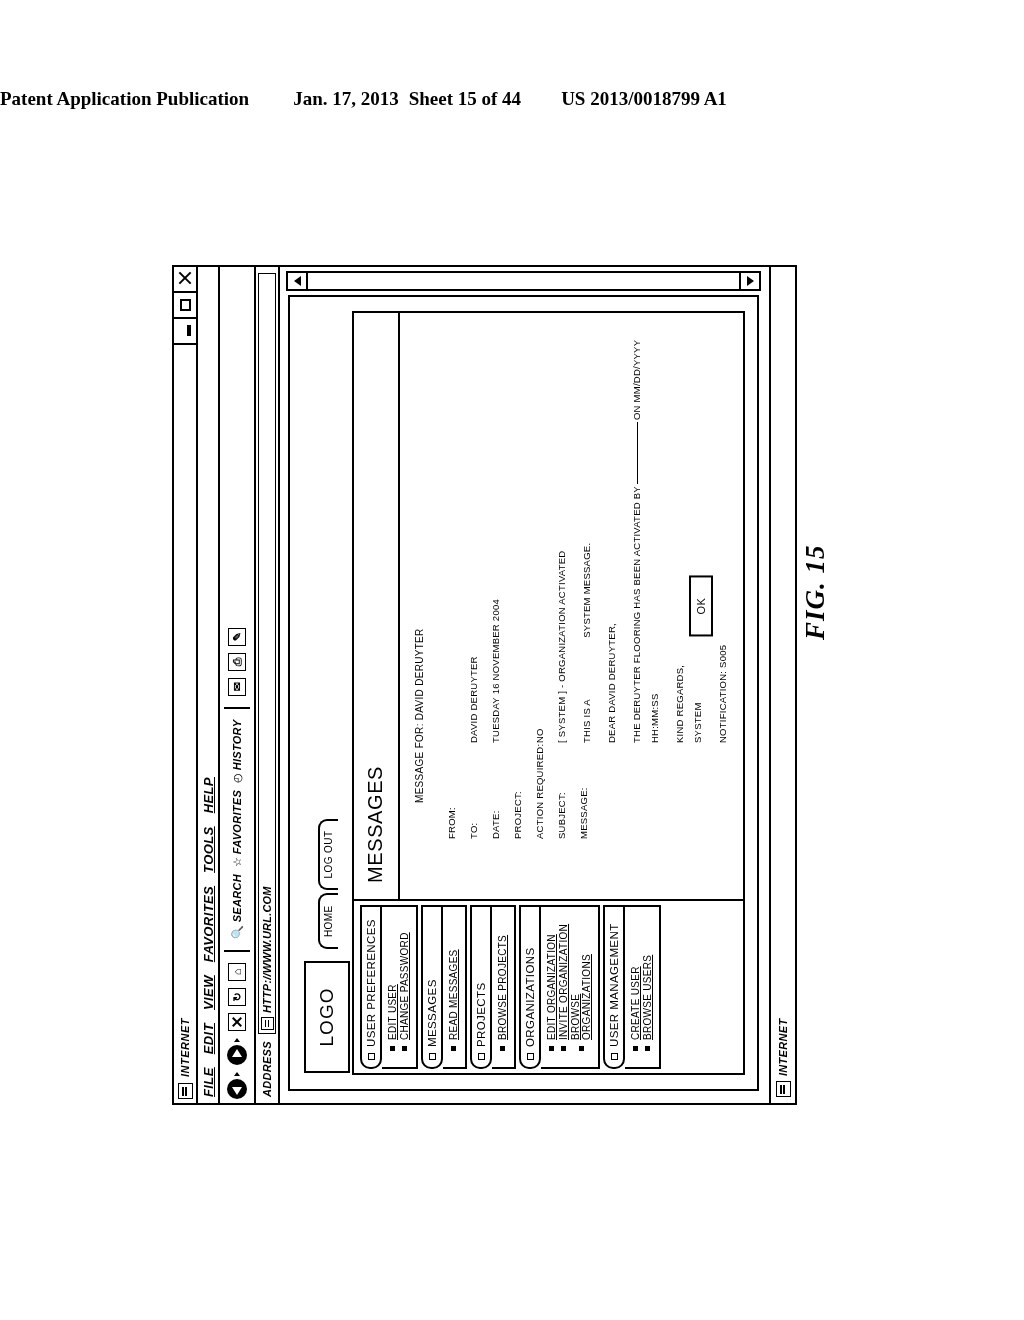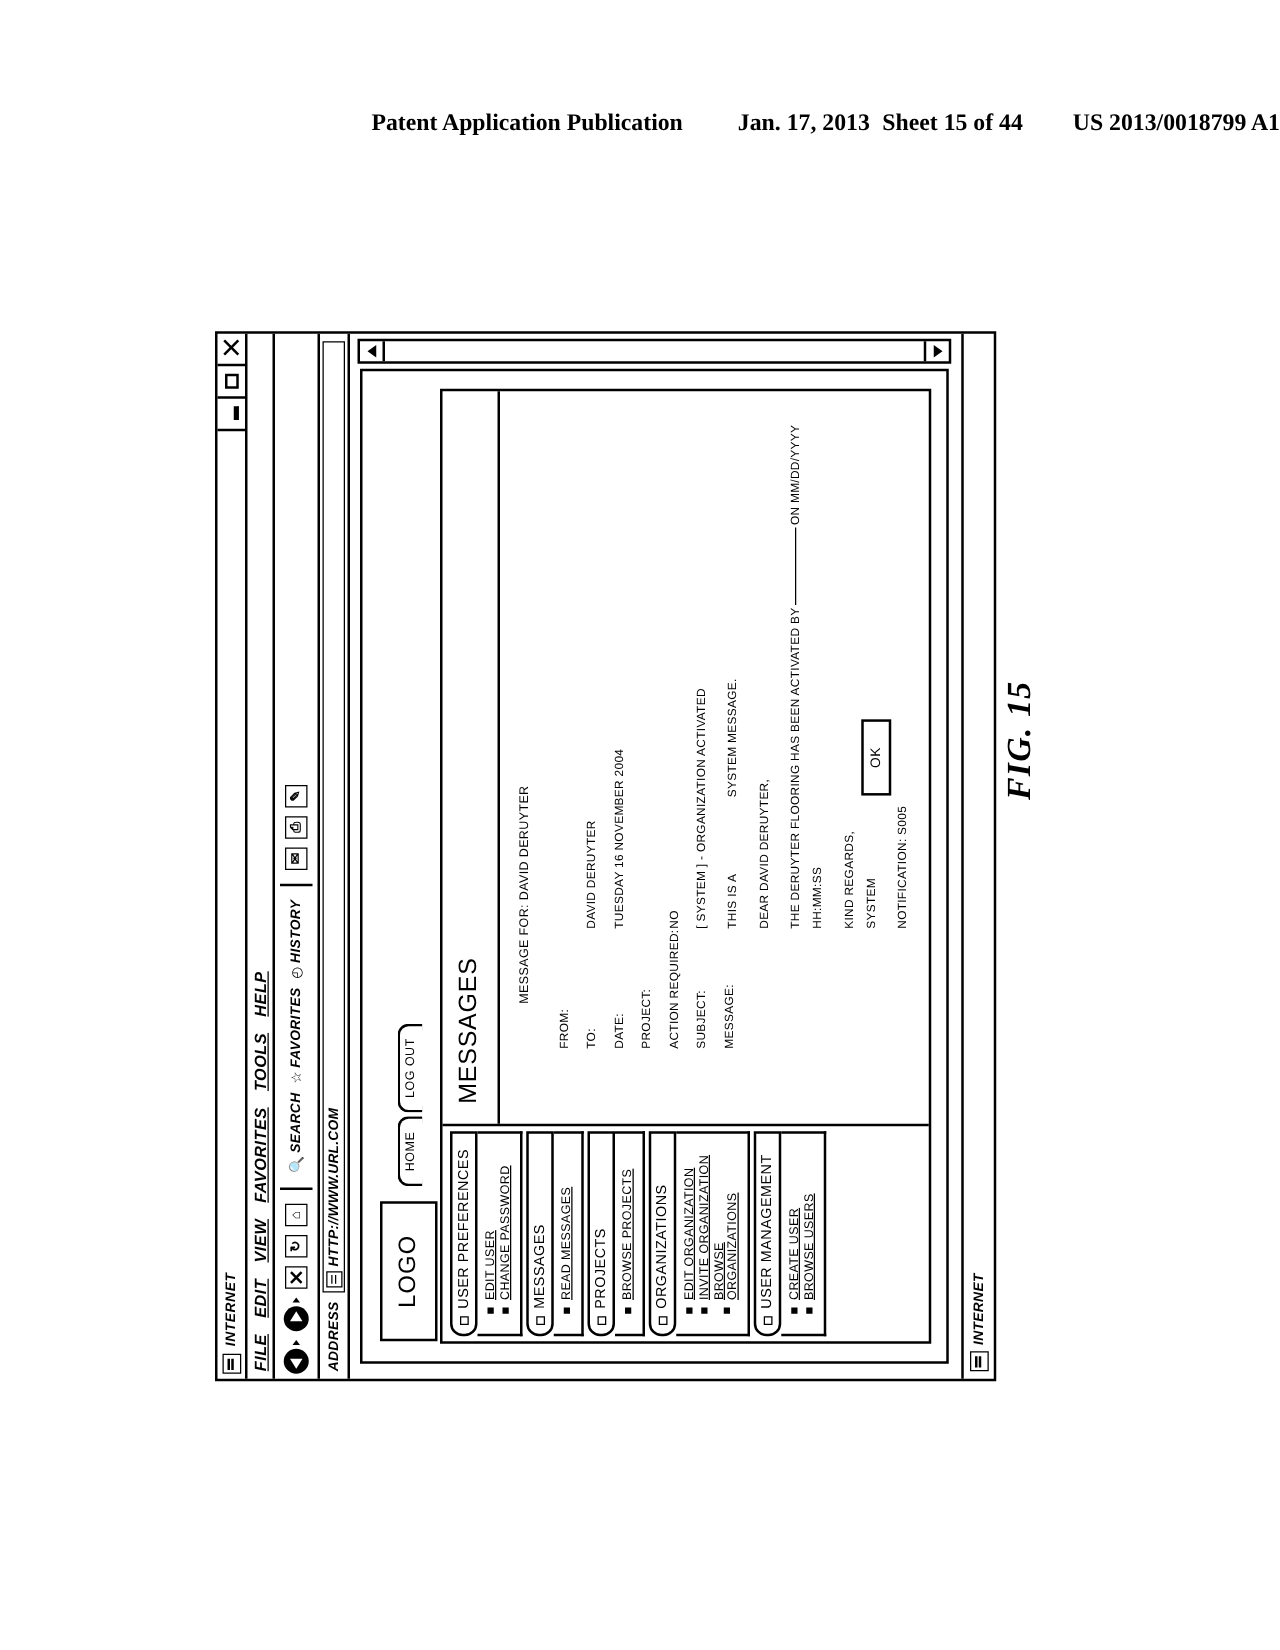--- a/index.html
+++ b/index.html
@@ -1,20 +1,20 @@
 <!DOCTYPE html>
 <html><head>
 <meta charset="utf-8">
 <style>
   html,body{margin:0;padding:0;background:#fff;}
   body{width:1024px;height:1320px;position:relative;
        font-family:"Liberation Sans", sans-serif;color:#000;overflow:hidden;}
 
   
-  .pat-header{position:absolute;top:88px;left:0;width:1024px;text-align:right;
+  .pat-header{position:absolute;top:88px;left:0;width:1024px;text-align:left;
               font-family:"Liberation Serif", serif;font-weight:bold;font-size:19px;}
   .pat-header span{display:inline-block;vertical-align:baseline;}
   .ph-1{margin-right:44px;}
   .ph-2{margin-right:10px;}
   .ph-3{margin-right:40px;}
 
   
   .fig-label{position:absolute;left:800px;top:640px;
              font-family:"Liberation Serif", serif;font-style:italic;font-weight:bold;
              font-size:27px;letter-spacing:1px;

